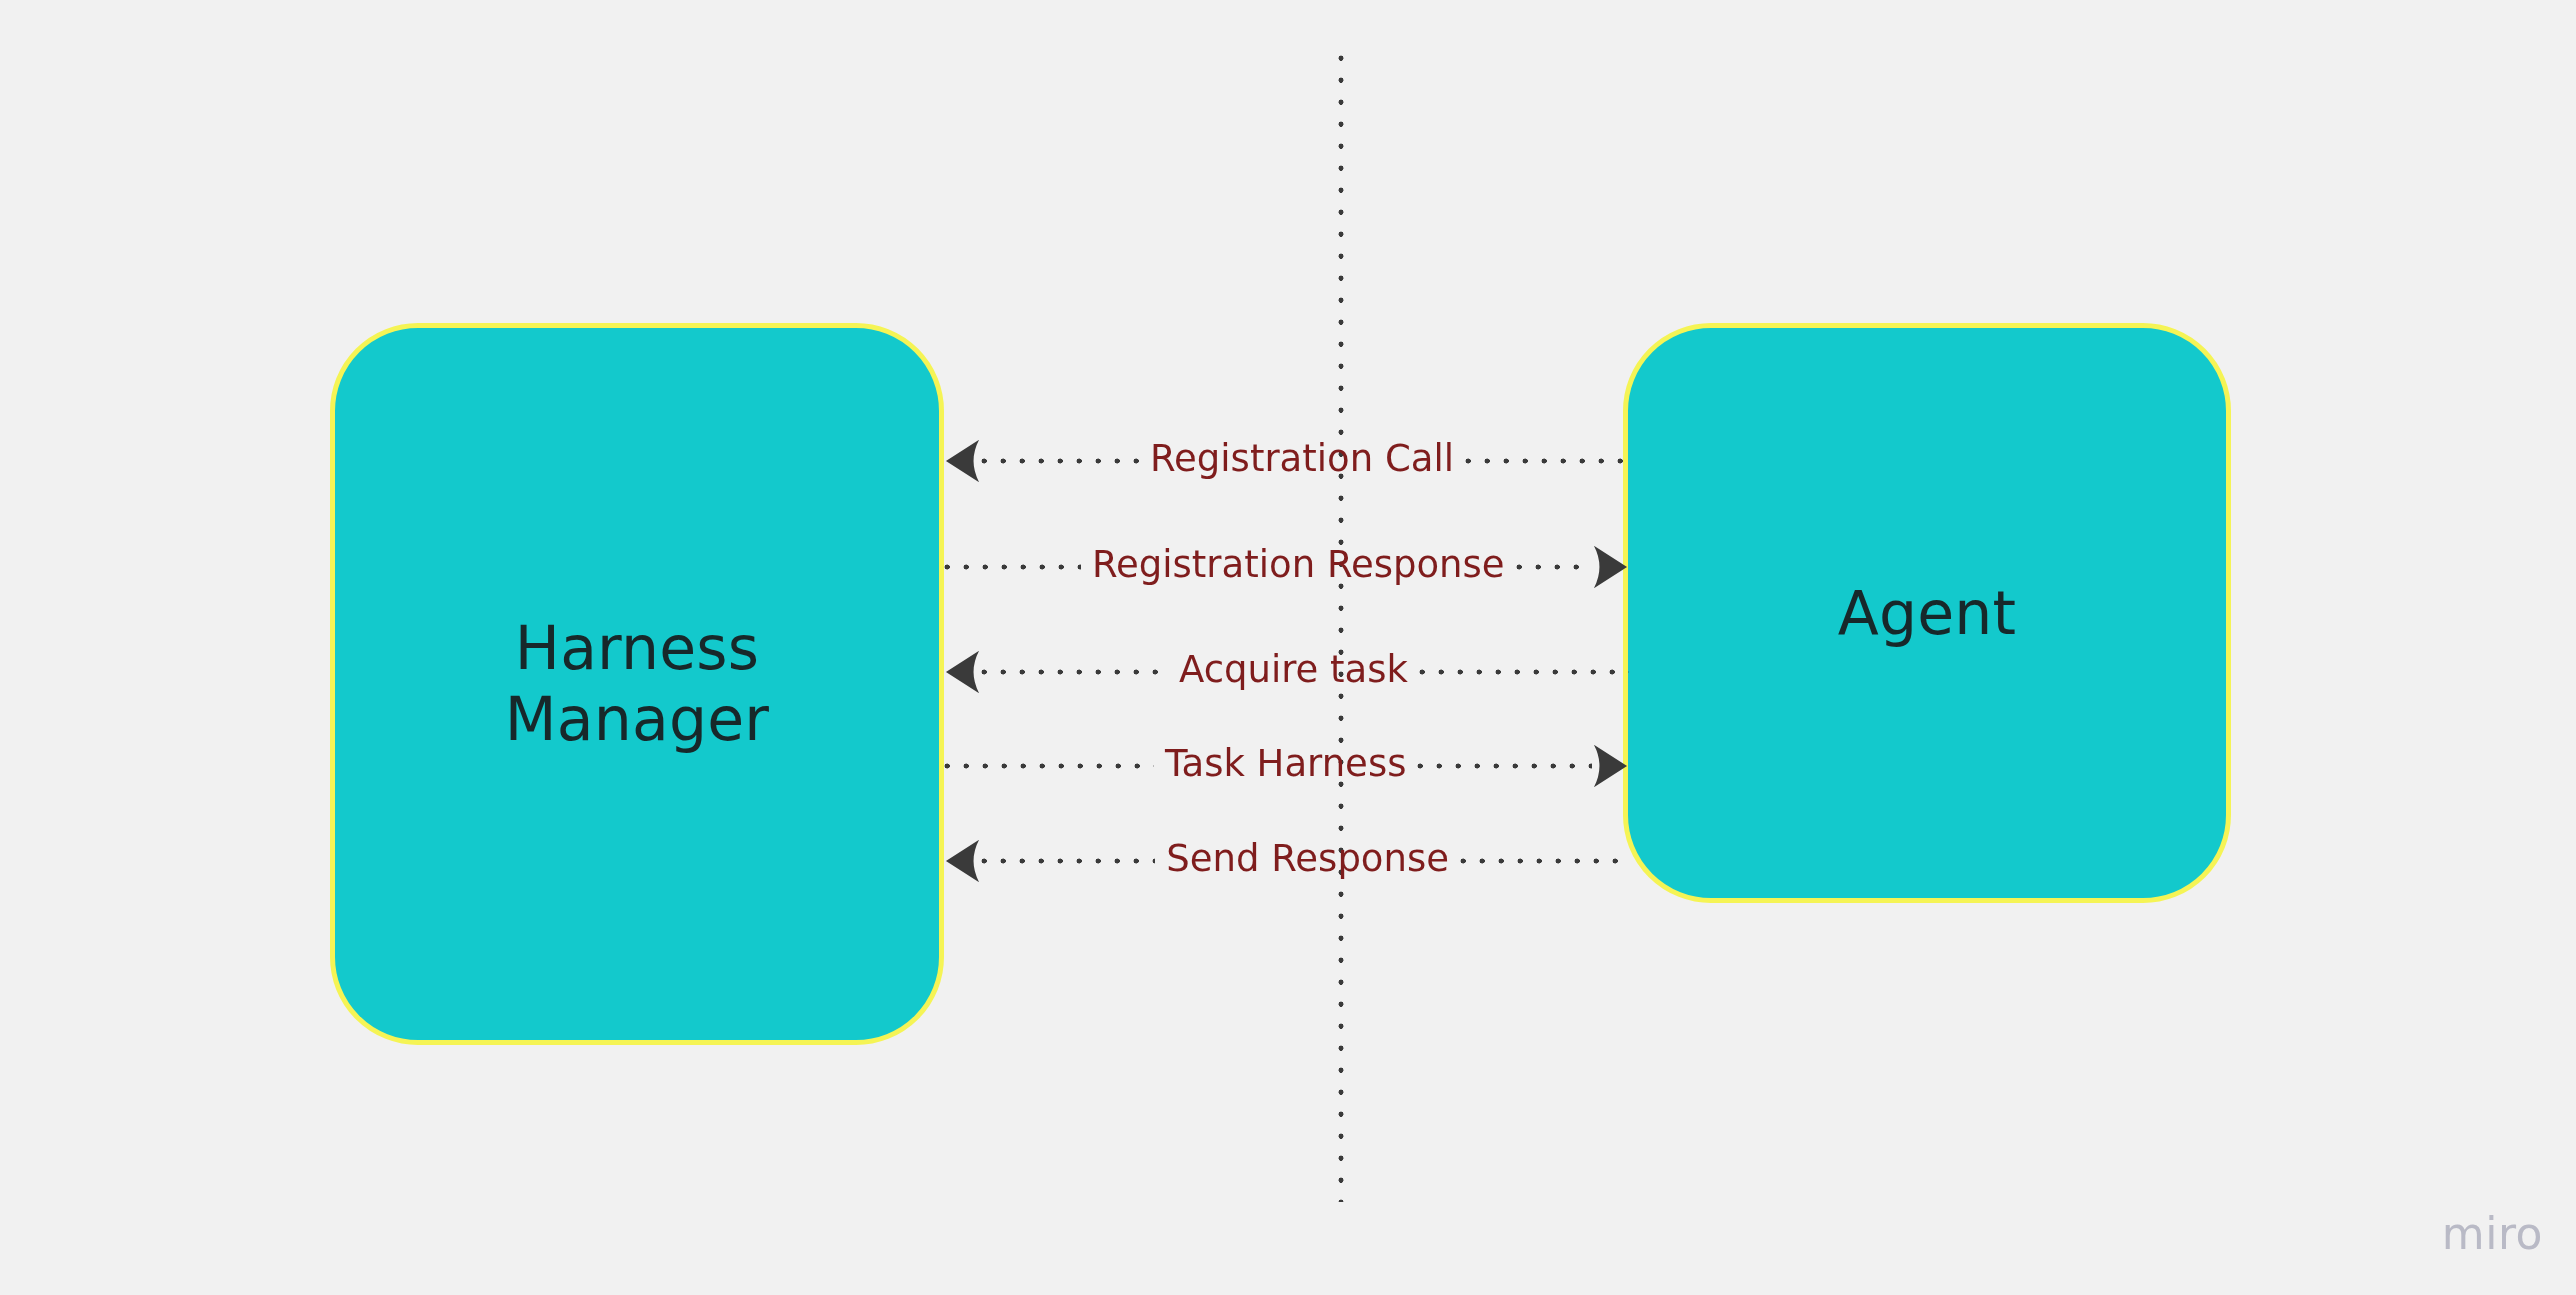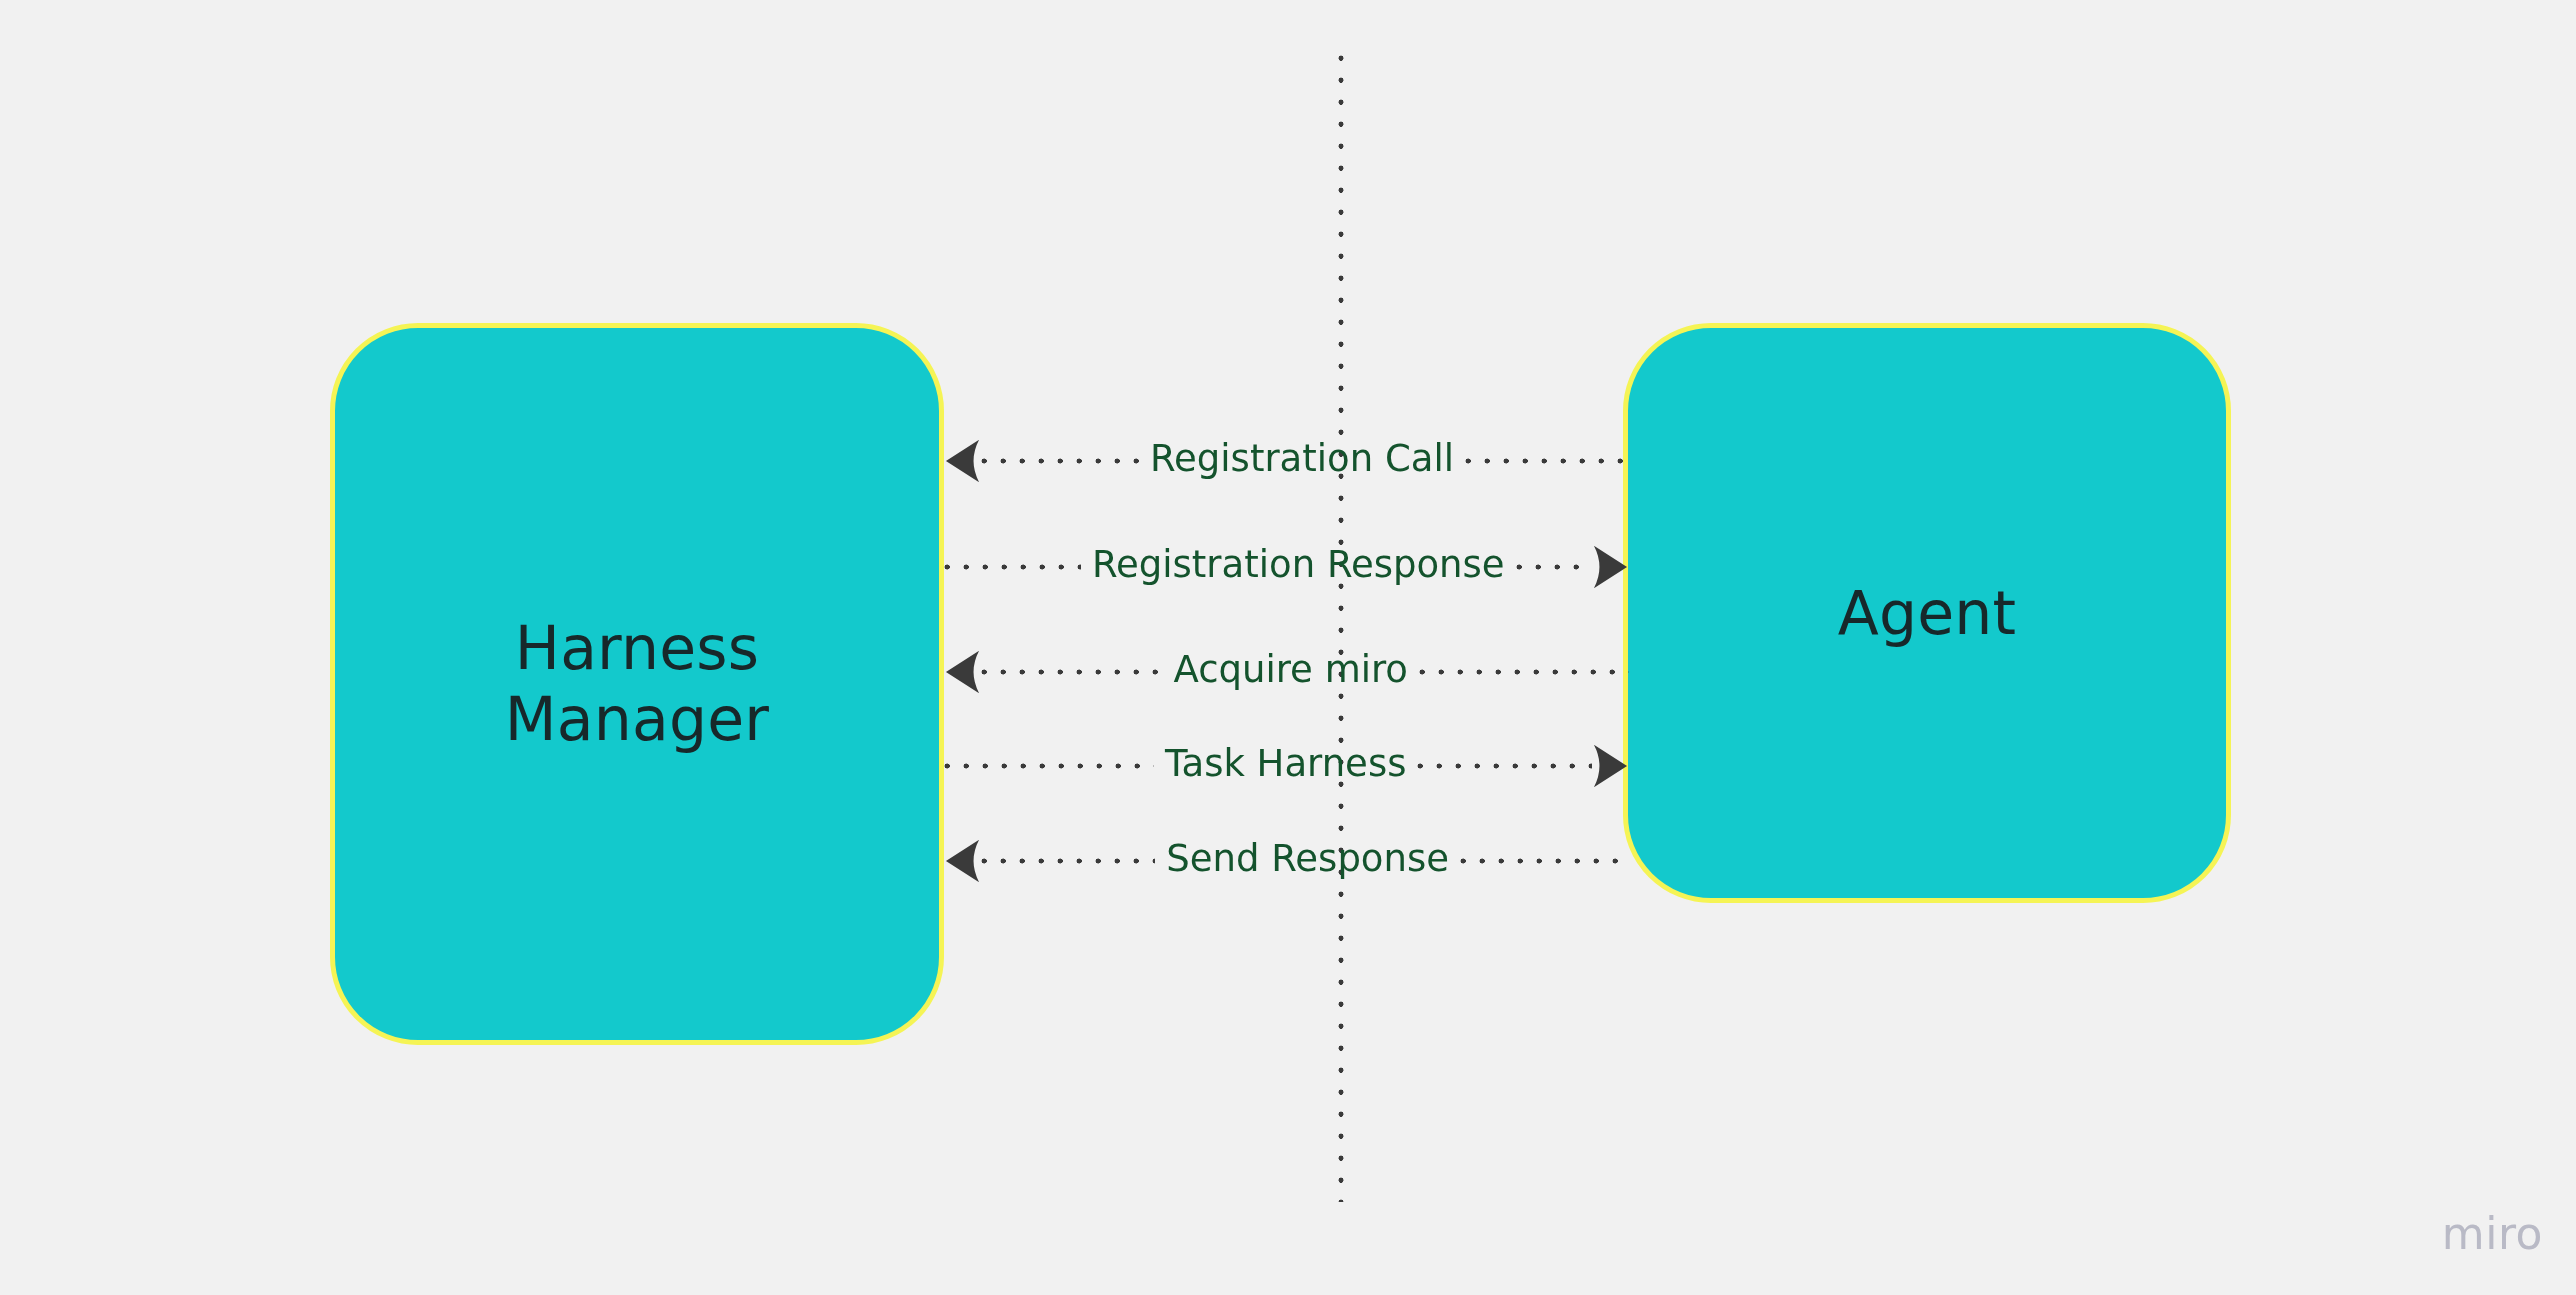--- a/index.html
+++ b/index.html
@@ -73,21 +73,21 @@
   .msg-line {
     flex: 1 1 auto;
     height: 6.4px;
     background-image: radial-gradient(circle at 3.2px 3.2px, #3a3a3a 2.4px, rgba(0,0,0,0) 2.9px);
     background-size: 19px 6.4px;
     background-repeat: repeat-x;
     transform: translateY(0px);
   }
   .msg-label {
     flex: 0 0 auto;
-    color: #14532d;
+    color: #7f1d1d;
     font-size: 37px;
     line-height: 1;
     white-space: nowrap;
     padding: 0 11px;
     transform: translateY(-2.7px);
   }
   .arrowhead {
     flex: 0 0 auto;
     width: 37px;
     height: 46px;
@@ -152,21 +152,21 @@
     </div>
   </div>
 
   <div class="msg" id="msg-acquire-task">
     <div class="arrowhead">
       <svg width="37" height="46" viewBox="0 0 40 50" aria-hidden="true">
         <path d="M2 25 L38 2 Q26 25 38 48 Z" fill="#3a3a3a"></path>
       </svg>
     </div>
     <div class="msg-line"></div>
-    <div class="msg-label">Acquire miro</div>
+    <div class="msg-label">Acquire task</div>
     <div class="msg-line" style="flex:0 0 210px;"></div>
   </div>
 
   <div class="msg" id="msg-task-assigned">
     <div class="msg-line" style="flex:0 0 210px;"></div>
     <div class="msg-label">Task Harness</div>
     <div class="msg-line"></div>
     <div class="arrowhead">
       <svg width="37" height="46" viewBox="0 0 40 50" aria-hidden="true">
         <path d="M38 25 L2 2 Q14 25 2 48 Z" fill="#3a3a3a"></path>

